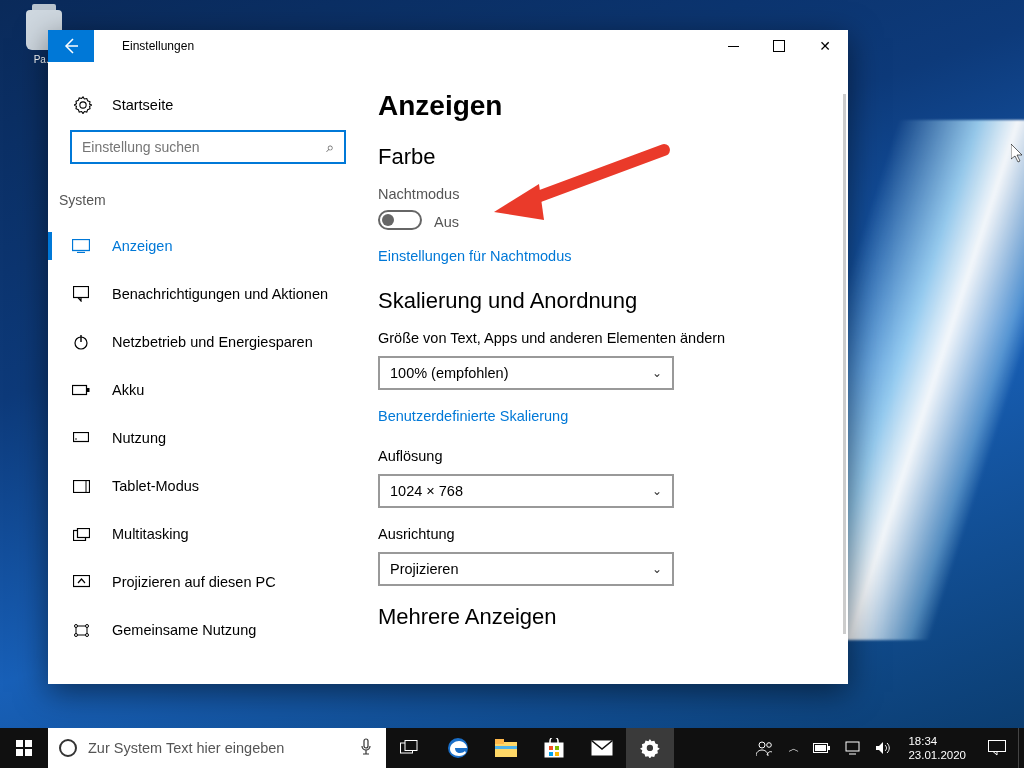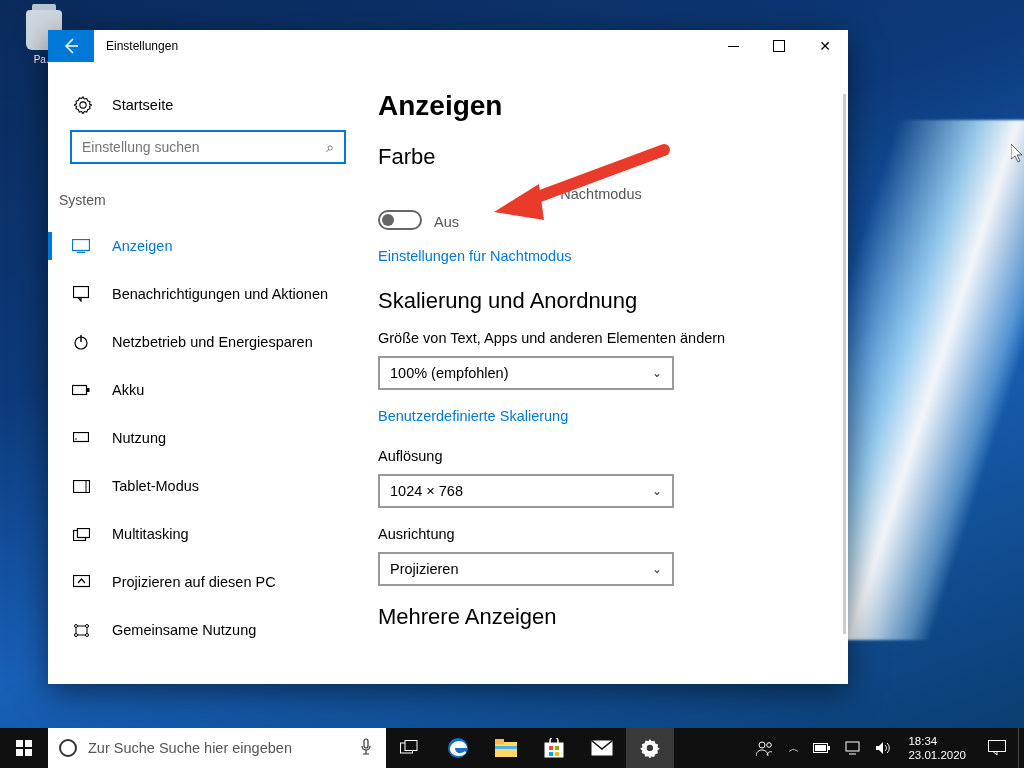--- a/index.html
+++ b/index.html
@@ -14,21 +14,21 @@
     background: linear-gradient(90deg, rgba(255,255,255,0) 0%, rgba(180,230,255,0.8) 40%, rgba(255,255,255,0.95) 60%, rgba(180,230,255,0.4) 90%, rgba(255,255,255,0) 100%);
     transform: skewX(-18deg); filter: blur(1px); }
   .recycle-bin { position:absolute; left:22px; top:10px; width:44px; text-align:center; color:#fff; font-size:10px; }
   .recycle-bin .ico { width:36px; height:40px; margin:0 auto 4px; background:#cfd8e0; border-radius:4px 4px 6px 6px; position:relative; }
   .recycle-bin .ico::before { content:""; position:absolute; top:-6px; left:6px; right:6px; height:6px; background:#b8c4cf; border-radius:2px 2px 0 0;}
   .cursor-ptr { position:absolute; left:1011px; top:144px; color:#fff; font-size:18px; pointer-events:none;}
   
   .window { position:absolute; left:48px; top:30px; width:800px; height:654px; background:#fff; box-shadow:0 8px 30px rgba(0,0,0,0.5); display:flex; flex-direction:column; }
   .titlebar { height:32px; display:flex; align-items:center; background:#fff; }
   .back-btn { width:46px; height:32px; background:#0078d7; color:#fff; display:flex; align-items:center; justify-content:center; font-size:18px;}
-  .title-text { margin-left:12px; font-size:12px; color:#000; flex:1;}
+  .title-text { margin-left:28px; font-size:12px; color:#000; flex:1;}
   .win-btns { display:flex; }
   .win-btn { width:46px; height:32px; display:flex; align-items:center; justify-content:center; color:#000; font-size:11px;}
   .win-btn.min::before { content:""; width:11px; height:1px; background:#000;}
   .win-btn.max::before { content:""; width:10px; height:10px; border:1px solid #000;}
   .win-btn.close { font-size:14px; }
   .window-body { flex:1; display:flex; overflow:hidden; position:relative;}
   .sidebar { width:320px; padding:34px 0 0 0; overflow:hidden;}
   .home-row { display:flex; align-items:center; padding:0 28px 16px 26px; font-size:14.5px;}
   .home-row svg { width:18px; height:18px; margin-right:20px;}
   .search-wrap { padding:0 22px 28px 22px;}
@@ -38,21 +38,21 @@
   .group-label { padding:0 24px 14px 11px; font-size:14px; color:#555;}
   .nav-item { display:flex; align-items:center; height:48px; padding:0 24px 0 24px; font-size:14.5px; color:#000; position:relative;}
   .nav-item .nicon { width:18px; height:18px; margin-right:22px; display:flex; align-items:center; justify-content:center;}
   .nav-item.active { color:#0078d7;}
   .nav-item.active::before { content:""; position:absolute; left:0; top:10px; bottom:10px; width:4px; background:#0078d7;}
   
   .content { flex:1; padding:28px 24px 0 10px; overflow:hidden; position:relative;}
   .scrollbar { position:absolute; right:2px; top:32px; width:3px; height:540px; background:#ccc;}
   h1.page { font-size:28px; font-weight:600; margin-bottom:22px;}
   h2.section { font-size:22px; font-weight:400; margin:10px 0 16px 0;}
-  .setting-label { font-size:14.5px; color:#555; margin-bottom:8px;text-align:center;}
+  .setting-label { font-size:14.5px; color:#555; margin-bottom:8px;}
   .toggle-row { display:flex; align-items:flex-end; margin-bottom:18px;}
   .toggle { width:44px; height:20px; border:2px solid #666; border-radius:12px; position:relative; margin-right:12px;}
   .toggle::after { content:""; position:absolute; left:2px; top:2px; width:12px; height:12px; background:#666; border-radius:50%;}
   .toggle-text { font-size:14.5px; color:#555;}
   .link { color:#0078d7; font-size:14.5px; margin-bottom:24px; display:block;}
   .field-label { font-size:14.5px; margin:4px 0 10px 0;}
   .dropdown { width:296px; height:34px; border:2px solid #999; display:flex; align-items:center; justify-content:space-between; padding:0 10px; font-size:14.5px; margin-bottom:18px; background:#fff;}
   .dropdown .chev { font-size:12px; color:#333;}
   
   .arrow-annot { position:absolute; pointer-events:none; }
@@ -257,21 +257,21 @@
         <rect x="0" y="0" width="7" height="7" fill="#fff"></rect>
         <rect x="9" y="0" width="7" height="7" fill="#fff"></rect>
         <rect x="0" y="9" width="7" height="7" fill="#fff"></rect>
         <rect x="9" y="9" width="7" height="7" fill="#fff"></rect>
       </svg>
   </div>
   <div class="tb-search">
     <div class="cortana">
         <span></span>
       </div>
-    <div class="txt">Zur Suche Suche hier eingeben</div>
+    <div class="txt">Zur System Text hier eingeben</div>
     <div class="mic">
       <svg width="12" height="18" viewBox="0 0 12 18">
           <rect x="4" y="1" width="4" height="9" rx="2" fill="none" stroke="#333" stroke-width="1.2"></rect>
           <path d="M2 8a4 4 0 0 0 8 0M6 12v4M3 16h6" fill="none" stroke="#333" stroke-width="1.2"></path>
         </svg>
     </div>
   </div>
   <div class="tb-item">
     <svg width="20" height="16" viewBox="0 0 20 16">
         <rect x="0.5" y="3" width="12" height="10" fill="none" stroke="#fff"></rect>

